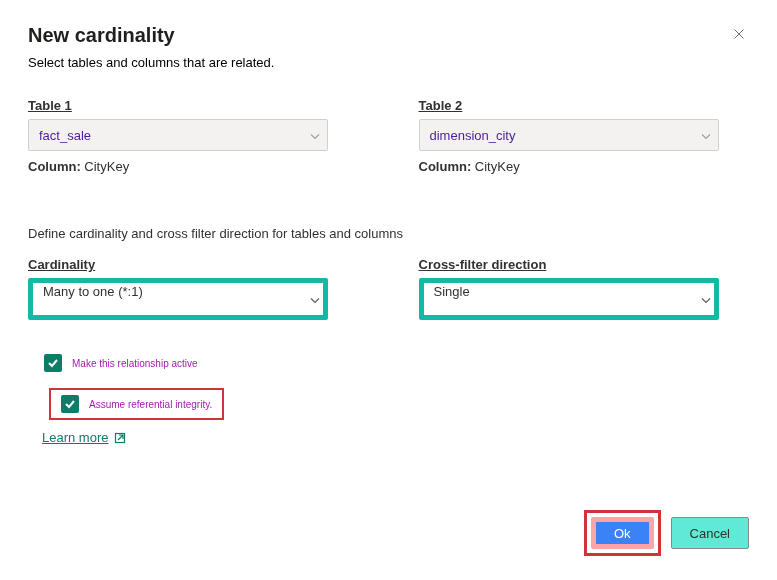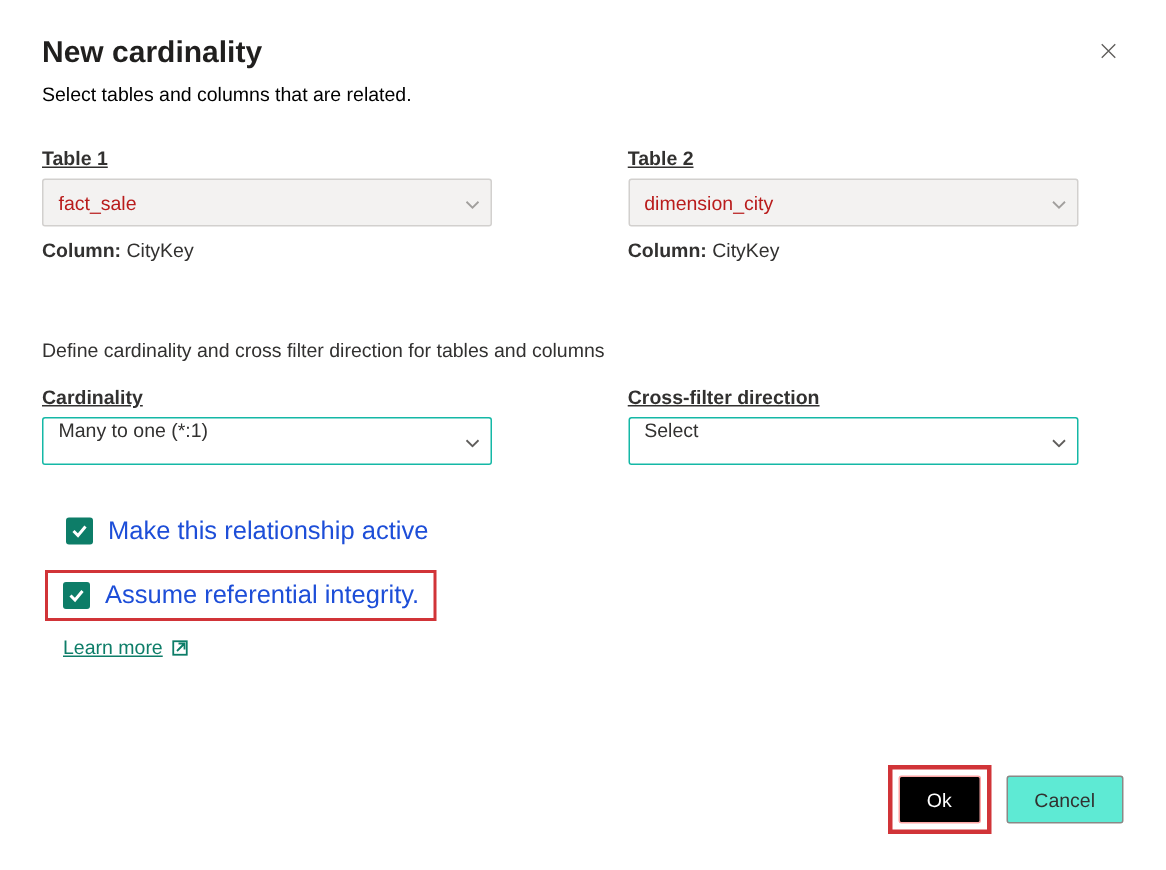--- a/index.html
+++ b/index.html
@@ -65,42 +65,42 @@
     }
     .select-wrap {
       position: relative;
       width: 300px;
     }
     .select-disabled {
       width: 100%;
       height: 32px;
       border: 1px solid #d2d0ce;
       background: #f3f2f1;
-      color: #b91c1c;
+      color: #4c1d95;
       padding: 0 10px;
       font-size: 13px;
       appearance: none;
       -webkit-appearance: none;
       border-radius: 2px;
       display: flex;
       align-items: center;
     }
     .select-enabled {
       width: 100%;
       height: 32px;
-      border: 1px solid #14b8a6;
+      border: 5px solid #14b8a6;
       background: #fff;
       color: #323130;
-      padding: 0 10px;
+      padding: 16px 10px;
       font-size: 13px;
       appearance: none;
       -webkit-appearance: none;
       border-radius: 2px;
       display: flex;
-      align-items: flex-start;
+      align-items: flex-end;
       cursor: pointer;
     }
     .select-caret {
       position: absolute;
       right: 8px;
       top: 50%;
       transform: translateY(-50%);
       pointer-events: none;
       color: #605e5c;
     }
@@ -135,29 +135,29 @@
       justify-content: center;
       margin-right: 10px;
       cursor: pointer;
       border-radius: 2px;
     }
     .checkbox-box svg {
       width: 12px;
       height: 12px;
     }
     .checkbox-label {
-      font-size: 17px;
-      color: #1d4ed8;
+      font-size: 10px;
+      color: #a21caf;
     }
     .highlight-box {
       border: 2px solid #d13438;
       display: inline-flex;
       align-items: center;
       padding: 5px 10px 5px 10px;
-      margin-left: 2px;
+      margin-left: 21px;
       margin-bottom: 10px;
     }
     .highlight-box .checkbox-box {
       margin-right: 10px;
     }
     .learn-link {
       margin-left: 14px;
       color: #0d7d68;
       text-decoration: underline;
       font-size: 13px;
@@ -185,23 +185,23 @@
     }
     .btn {
       height: 32px;
       padding: 0 18px;
       font-size: 13px;
       border-radius: 2px;
       cursor: pointer;
       font-family: inherit;
     }
     .btn-primary {
-      background: #000000;
+      background: #3b82f6;
       color: #fff;
-      border: 1px solid #fca5a5;
+      border: 5px solid #fca5a5;
     }
     .btn-secondary {
       background: #5eead4;
       color: #323130;
       border: 1px solid #8a8886;
     }
   </style>
 </head>
 <body>
 
@@ -268,21 +268,21 @@
         <svg width="10" height="6" viewBox="0 0 10 6">
             <path d="M1 1 L5 5 L9 1" stroke="currentColor" stroke-width="1.2" fill="none"></path>
           </svg>
       </span>
     </div>
   </div>
   <div class="col">
     <label class="field-label">Cross-filter direction</label>
     <div class="select-wrap">
       <div class="select-enabled">
-        <span>Select</span>
+        <span>Single</span>
       </div>
       <span class="select-caret">
         <svg width="10" height="6" viewBox="0 0 10 6">
             <path d="M1 1 L5 5 L9 1" stroke="currentColor" stroke-width="1.2" fill="none"></path>
           </svg>
       </span>
     </div>
   </div>
 </div>
 

